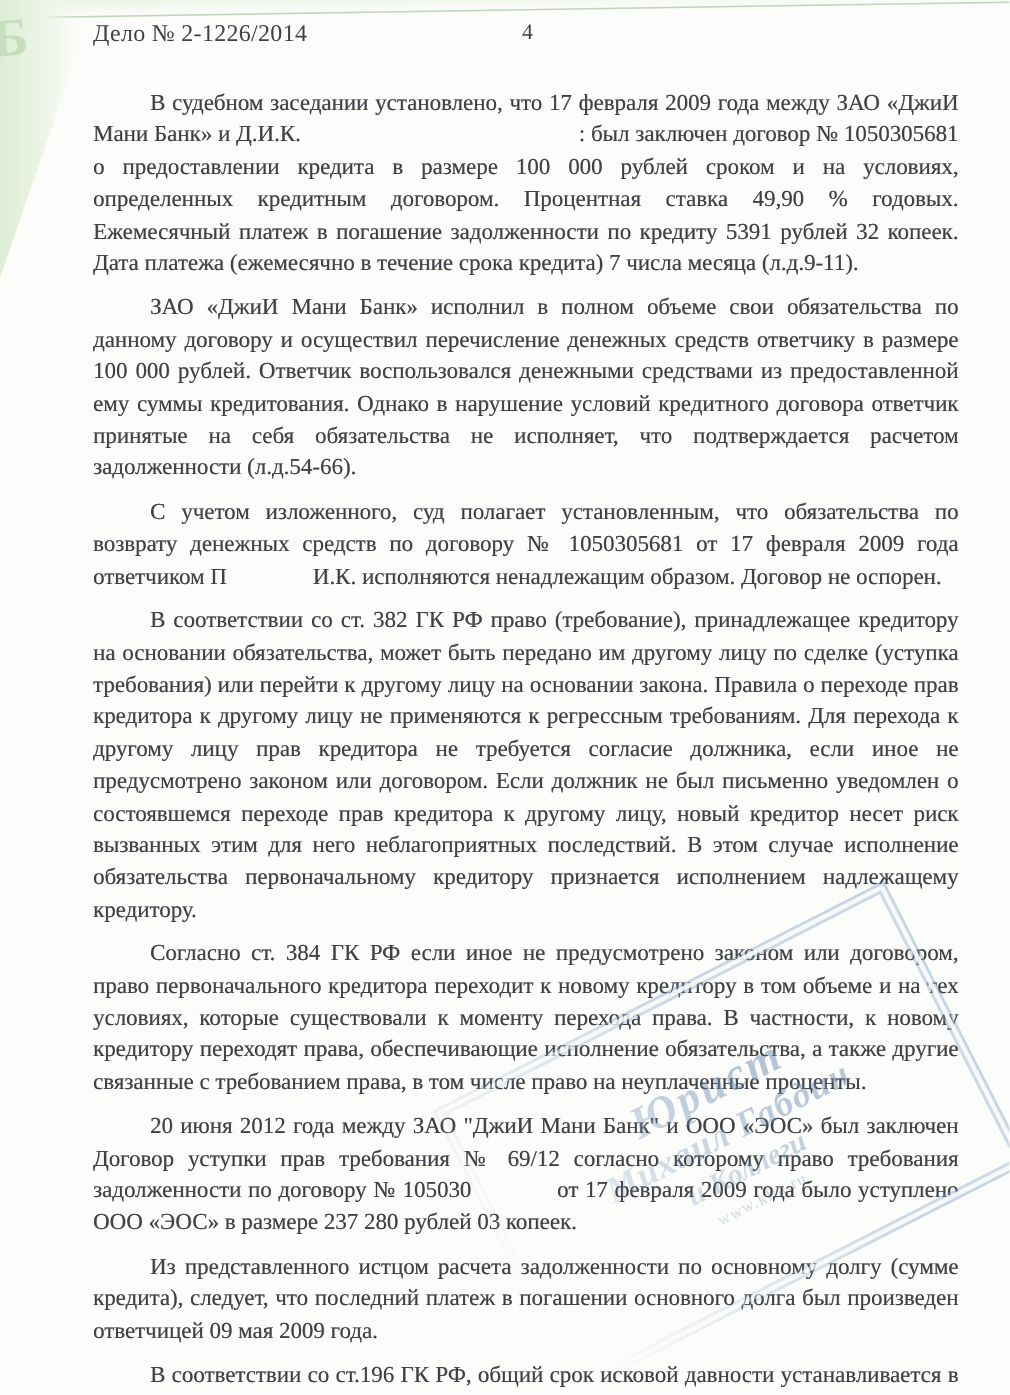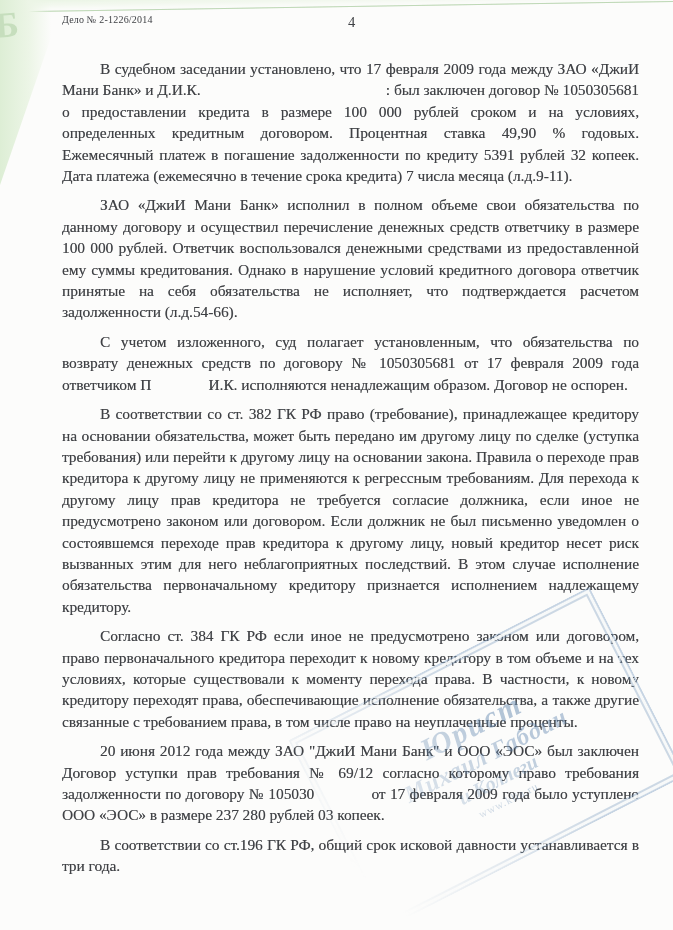--- a/index.html
+++ b/index.html
@@ -25,21 +25,21 @@
     clip-path:polygon(0 0,100% 0,0 100%);
   }
   .ghost-letter{
     position:absolute;top:4px;left:-5px;
     font-size:36px;font-weight:bold;color:#c6debd;
     transform:rotate(-4deg);
   }
   
   .case-number{
     position:absolute;left:62px;top:14px;
-    font-size:10px;color:#3f4145;letter-spacing:.2px;
+    font-size:16px;color:#3f4145;letter-spacing:.2px;
   }
   .page-number{
     position:absolute;left:348px;top:14px;
     font-size:14.6px;color:#3f4145;
   }
   
   .doc-body{
     position:absolute;left:62px;top:46px;width:577px;
     font-size:15.3px;line-height:21.4px;color:#3f4145;
     text-align:justify;
@@ -86,20 +86,21 @@
   <div class="case-number">Дело № 2-1226/2014</div>
   <div class="page-number">4</div>
 
   <div class="doc-body">
       <p class="para">В судебном заседании установлено, что 17 февраля 2009 года между ЗАО «ДжиИ Мани Банк» и Д.И.К.&nbsp;&nbsp;&nbsp;&nbsp;&nbsp;&nbsp;&nbsp;&nbsp;&nbsp;&nbsp;&nbsp;&nbsp;&nbsp;&nbsp;&nbsp;&nbsp;&nbsp;&nbsp;&nbsp;&nbsp;&nbsp;&nbsp;&nbsp;&nbsp;&nbsp;&nbsp;&nbsp;&nbsp;&nbsp;&nbsp;&nbsp;&nbsp;&nbsp;&nbsp;&nbsp;&nbsp;&nbsp;&nbsp;&nbsp;&nbsp;&nbsp;&nbsp;&nbsp;&nbsp;&nbsp;&nbsp;&nbsp;&nbsp;: был заключен договор № 1050305681 о предоставлении кредита в размере 100 000 рублей сроком и на условиях, определенных кредитным договором. Процентная ставка 49,90 % годовых. Ежемесячный платеж в погашение задолженности по кредиту 5391 рублей 32 копеек. Дата платежа (ежемесячно в течение срока кредита) 7 числа месяца (л.д.9-11).</p>
       <p class="para">ЗАО «ДжиИ Мани Банк» исполнил в полном объеме свои обязательства по данному договору и осуществил перечисление денежных средств ответчику в размере 100 000 рублей. Ответчик воспользовался денежными средствами из предоставленной ему суммы кредитования. Однако в нарушение условий кредитного договора ответчик принятые на себя обязательства не исполняет, что подтверждается расчетом задолженности (л.д.54-66).</p>
       <p class="para">С учетом изложенного, суд полагает установленным, что обязательства по возврату денежных средств по договору № 1050305681 от 17 февраля 2009 года ответчиком П&nbsp;&nbsp;&nbsp;&nbsp;&nbsp;&nbsp;&nbsp;&nbsp;&nbsp;&nbsp;&nbsp;&nbsp;&nbsp;&nbsp; И.К. исполняются ненадлежащим образом. Договор не оспорен.</p>
       <p class="para">В соответствии со ст. 382 ГК РФ право (требование), принадлежащее кредитору на основании обязательства, может быть передано им другому лицу по сделке (уступка требования) или перейти к другому лицу на основании закона. Правила о переходе прав кредитора к другому лицу не применяются к регрессным требованиям. Для перехода к другому лицу прав кредитора не требуется согласие должника, если иное не предусмотрено законом или договором. Если должник не был письменно уведомлен о состоявшемся переходе прав кредитора к другому лицу, новый кредитор несет риск вызванных этим для него неблагоприятных последствий. В этом случае исполнение обязательства первоначальному кредитору признается исполнением надлежащему кредитору.</p>
       <p class="para">Согласно ст. 384 ГК РФ если иное не предусмотрено законом или договором, право первоначального кредитора переходит к новому кредитору в том объеме и на тех условиях, которые существовали к моменту перехода права. В частности, к новому кредитору переходят права, обеспечивающие исполнение обязательства, а также другие связанные с требованием права, в том числе право на неуплаченные проценты.</p>
       <p class="para">20 июня 2012 года между ЗАО "ДжиИ Мани Банк" и ООО «ЭОС» был заключен Договор уступки прав требования  № 69/12 согласно которому право требования задолженности по договору № 105030&nbsp;&nbsp;&nbsp;&nbsp;&nbsp;&nbsp;&nbsp;&nbsp;&nbsp;&nbsp;&nbsp;&nbsp;&nbsp;от 17 февраля 2009 года было уступлено ООО «ЭОС» в размере 237 280 рублей 03 копеек.</p>
+      <p class="para">Из представленного истцом расчета задолженности по основному долгу (сумме кредита), следует, что последний платеж в погашении основного долга был произведен ответчицей 09 мая 2009 года.</p>
       <p class="para">В соответствии со ст.196 ГК РФ, общий срок исковой давности устанавливается в три года.</p>
     </div>
 
   <div class="stamp">
     <div class="wm1">Юрист</div>
     <div class="wm2">Михаил Габдин</div>
     <div class="wm3">и Коллеги</div>
     <div class="wm4">www.klia.ru</div>
   </div>
 

